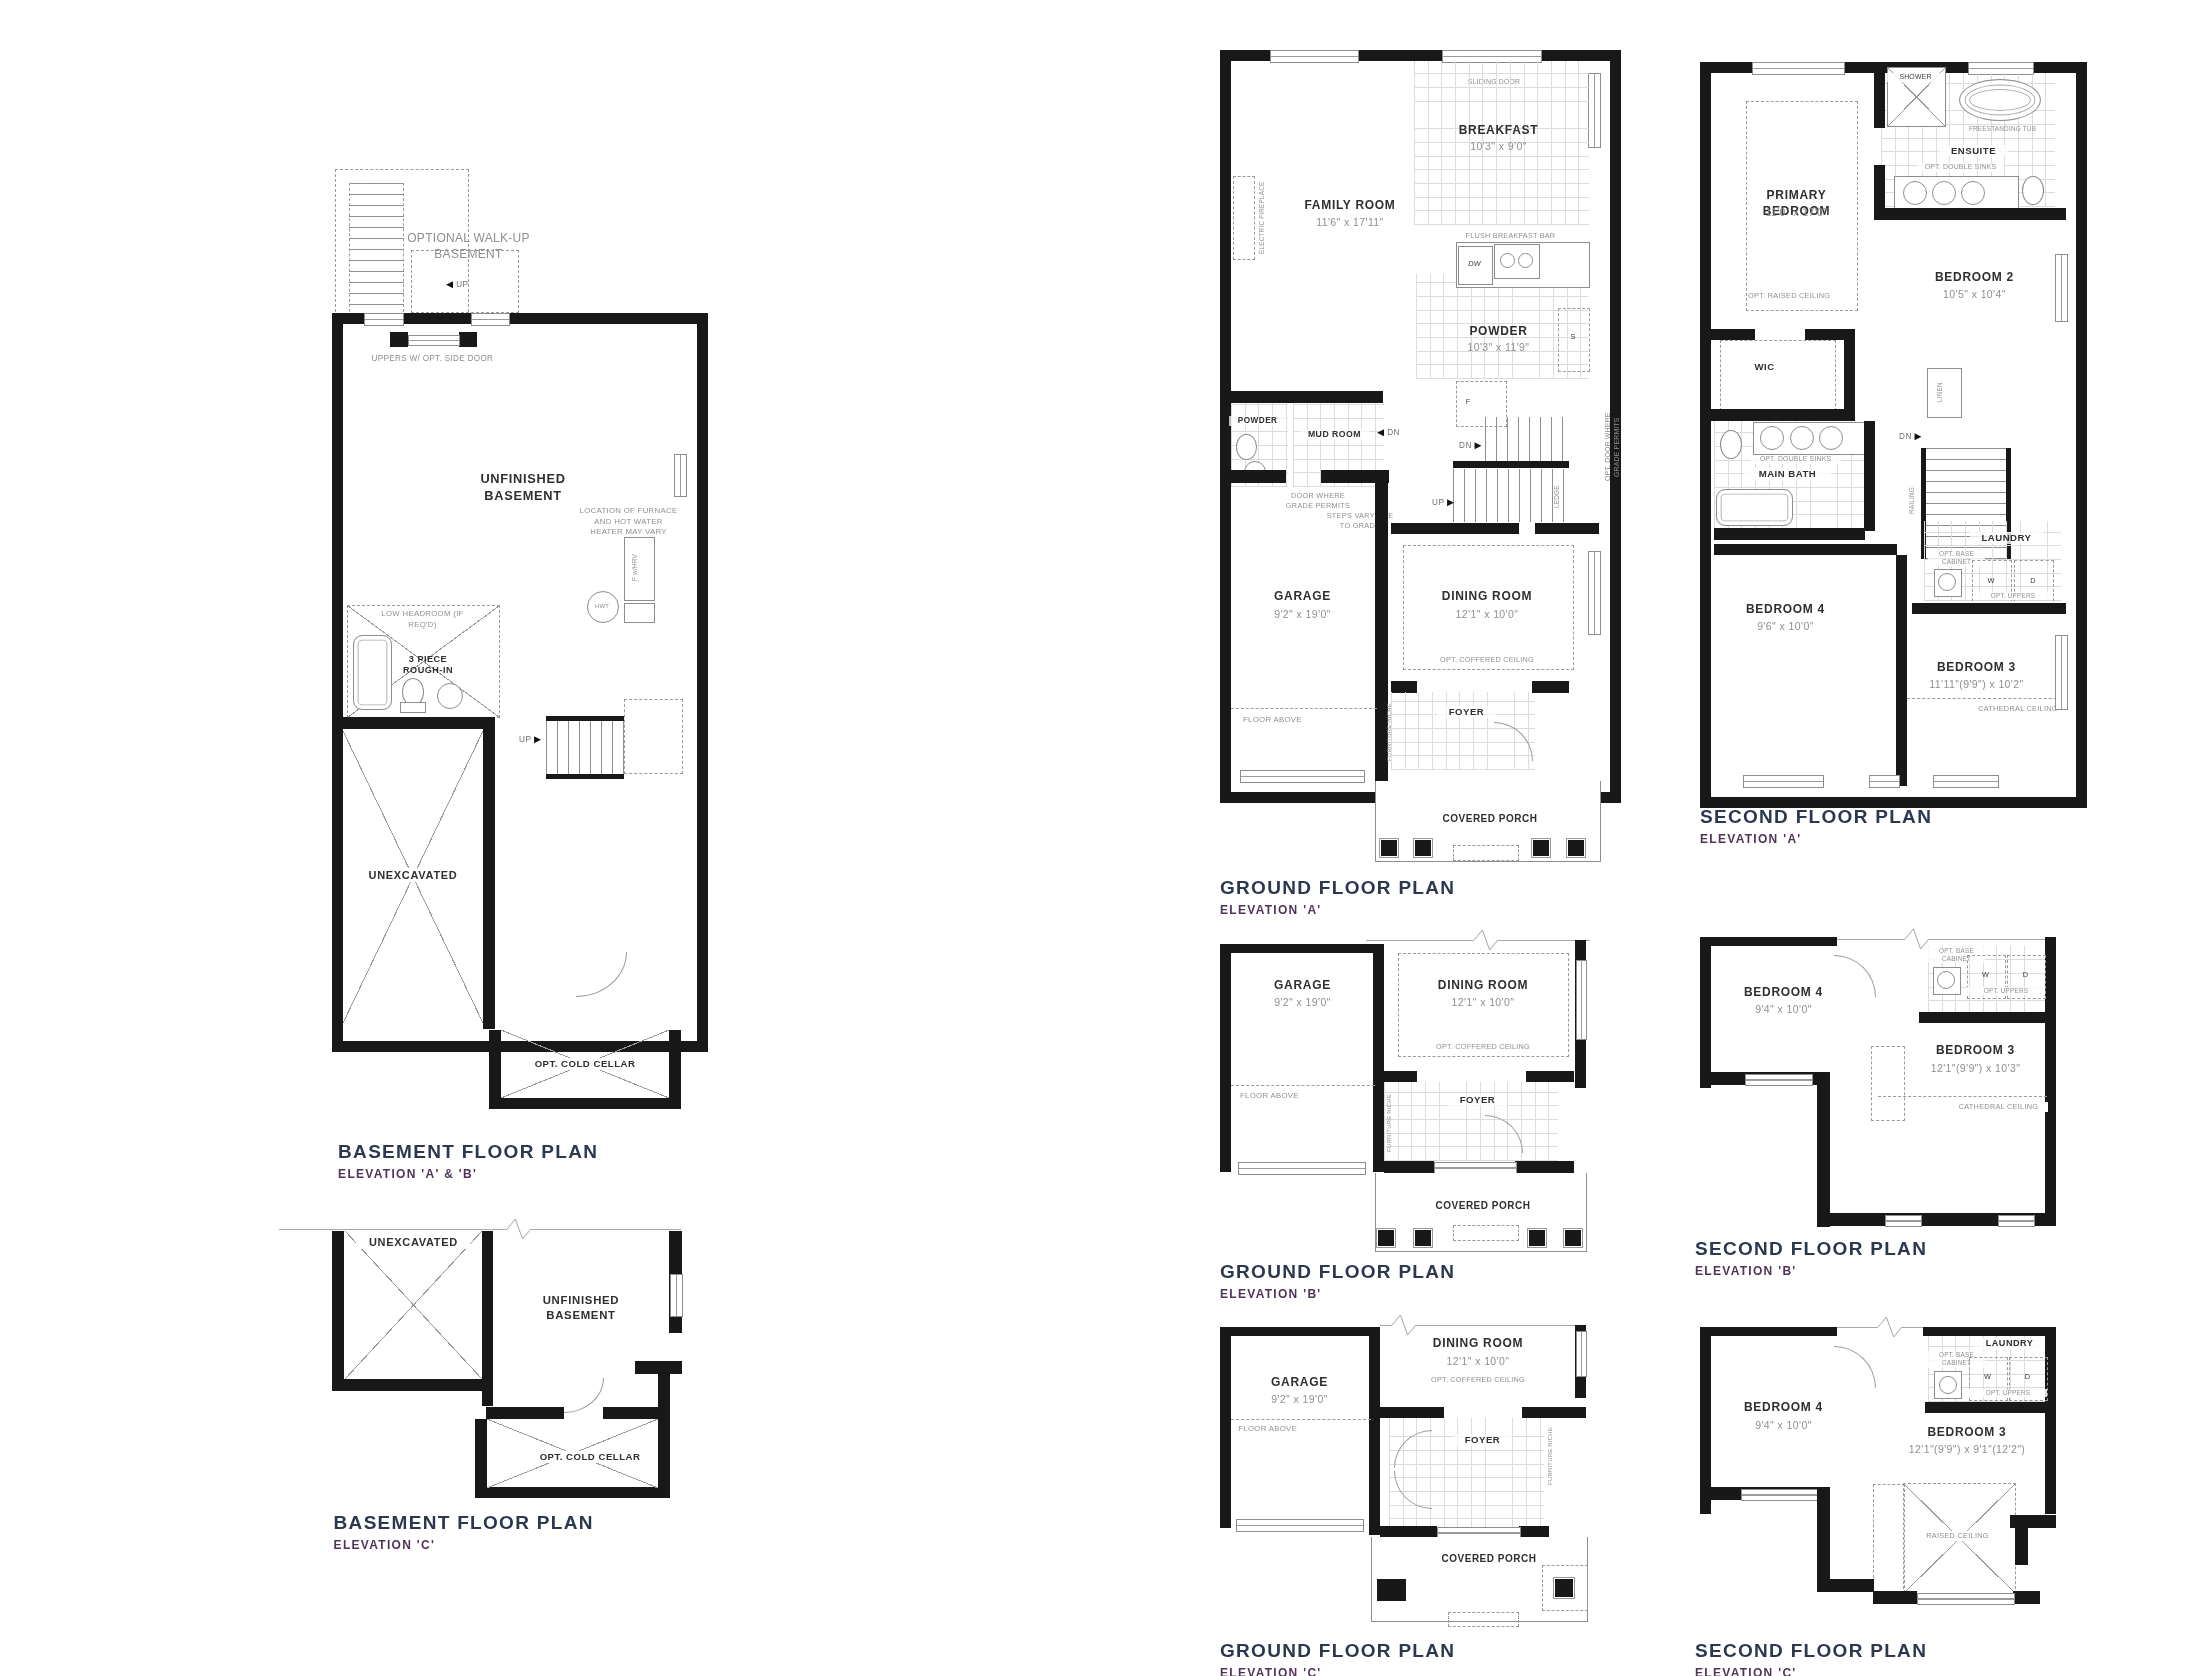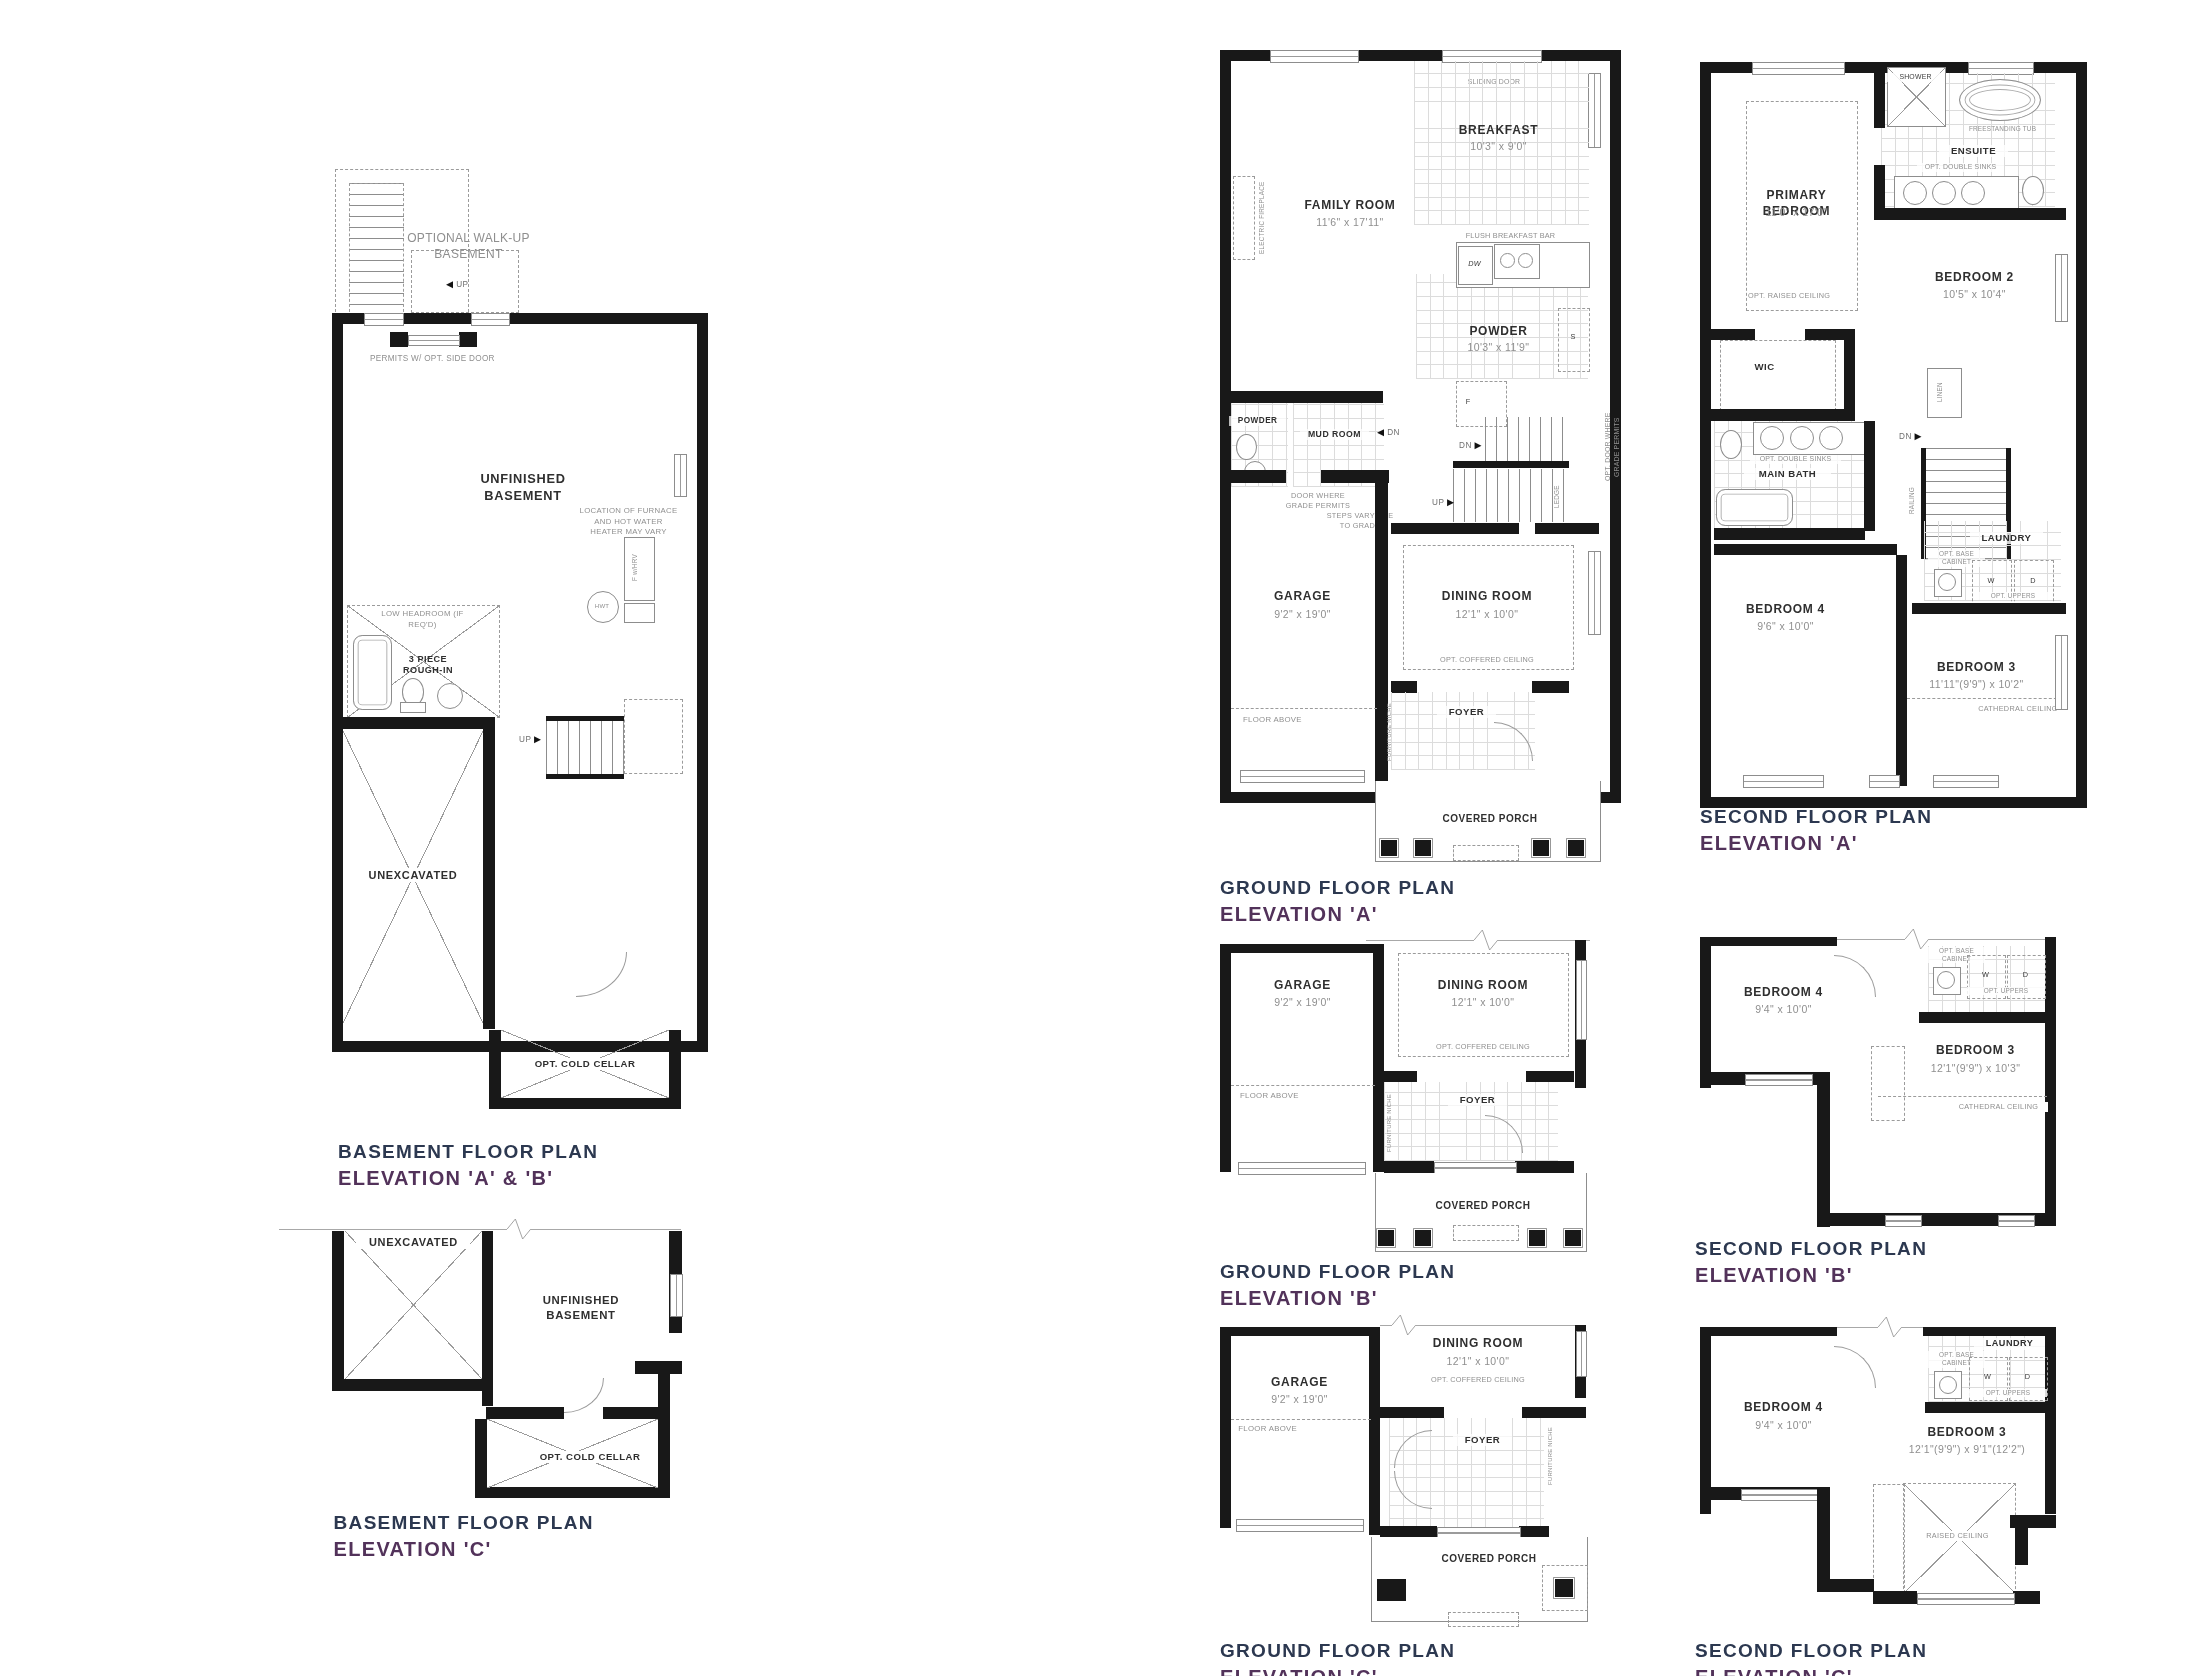--- a/index.html
+++ b/index.html
@@ -26,21 +26,21 @@
   .oval{position:absolute;border:1.8px solid #8d8d8d;border-radius:50%;background:#fff;box-shadow:inset 0 0 0 4.6px #fff,inset 0 0 0 5.5px #a9a9a9,inset 0 0 0 9.1px #fff,inset 0 0 0 10px #a9a9a9;}
   .tub{position:absolute;border:0.9px solid #8d8d8d;border-radius:9.1px;background:#fff;box-shadow:inset 0 0 0 3.7px #fff,inset 0 0 0 4.6px #a9a9a9;}
   .post{position:absolute;background:#181818;border:1.8px solid #fff;box-shadow:0 0 0 0.9px #8d8d8d;}
   .arcA{position:absolute;border-top:0.9px solid #9b9b9b;border-left:0.9px solid #9b9b9b;border-top-left-radius:100%;}
   .arcB{position:absolute;border-top:0.9px solid #9b9b9b;border-right:0.9px solid #9b9b9b;border-top-right-radius:100%;}
   .arcC{position:absolute;border-bottom:0.9px solid #9b9b9b;border-left:0.9px solid #9b9b9b;border-bottom-left-radius:100%;}
   .arcD{position:absolute;border-bottom:0.9px solid #9b9b9b;border-right:0.9px solid #9b9b9b;border-bottom-right-radius:100%;}
   .brk{position:absolute;height:0.9px;background:#a8a8a8;}
   .pt{position:absolute;}
   .t1{font-weight:700;font-size:19px;letter-spacing:1.3px;color:#2c3850;}
-  .t2{font-weight:700;font-size:20px;letter-spacing:1.3px;color:#52325a;margin-top:3.7px;}
+  .t2{font-weight:700;font-size:12px;letter-spacing:1.3px;color:#52325a;margin-top:3.7px;}
   .dir{position:absolute;display:flex;align-items:center;gap:2.7px;font-size:8.2px;color:#6f6f6f;letter-spacing:0.5px;font-weight:400;}
   .arr{color:#111;font-size:9.1px;line-height:1;}
   svg.zz{position:absolute;background:#fff;}
 </style>
 </head>
 <body>
 
 <div class="pnl" style="left:329px;top:119px;width:393px;height:1083px;">
 
   <div class="d" style="left:5.5px;top:50px;width:132px;height:146px;"></div>
@@ -53,21 +53,21 @@
     </div>
 
   <div class="ol" style="left:2.7px;top:194px;width:354px;height:717px;"></div>
   <div class="win" style="left:35px;top:194px;width:38px;height:11px;"></div>
   <div class="win" style="left:142px;top:194px;width:37px;height:11px;"></div>
   <div class="winv" style="left:345px;top:335px;width:11px;height:41px;"></div>
 
   <div class="w" style="left:61px;top:213px;width:18.3px;height:14.6px;"></div>
   <div class="w" style="left:130px;top:213px;width:18.3px;height:14.6px;"></div>
   <div class="win" style="left:79px;top:216px;width:50px;height:9.1px;"></div>
-  <div class="note" style="left:16.4px;top:234px;width:174px;font-size:8.2px;">PERMITS W/ OPT. SIDE DOOR</div>
+  <div class="note" style="left:16.4px;top:234px;width:174px;font-size:8.2px;">UPPERS W/ OPT. SIDE DOOR</div>
 
   <div class="lbl" style="left:139px;top:352px;width:110px;font-size:12.8px;">UNFINISHED BASEMENT</div>
   <div class="note" style="left:249px;top:387px;width:101px;">LOCATION OF FURNACE AND HOT WATER HEATER MAY VARY</div>
 
   <div class="t" style="left:295px;top:418px;width:29px;height:62px;"></div>
   <div class="tiny v" style="left:302px;top:422px;height:53px;font-size:6.4px;">F w/HRV</div>
   <div class="t" style="left:295px;top:484px;width:29px;height:18.3px;"></div>
   <div class="circ" style="left:258px;top:472px;width:30px;height:30px;"></div>
   <div class="tiny" style="left:258px;top:484px;width:30px;font-size:6px;">HWT</div>
 

